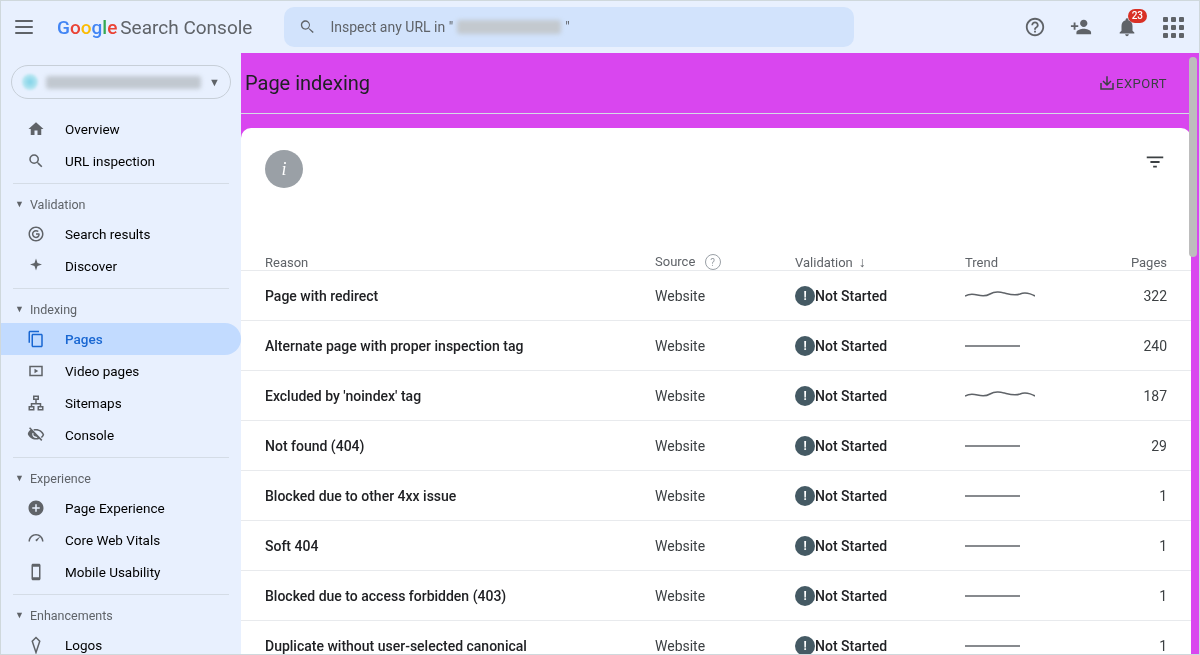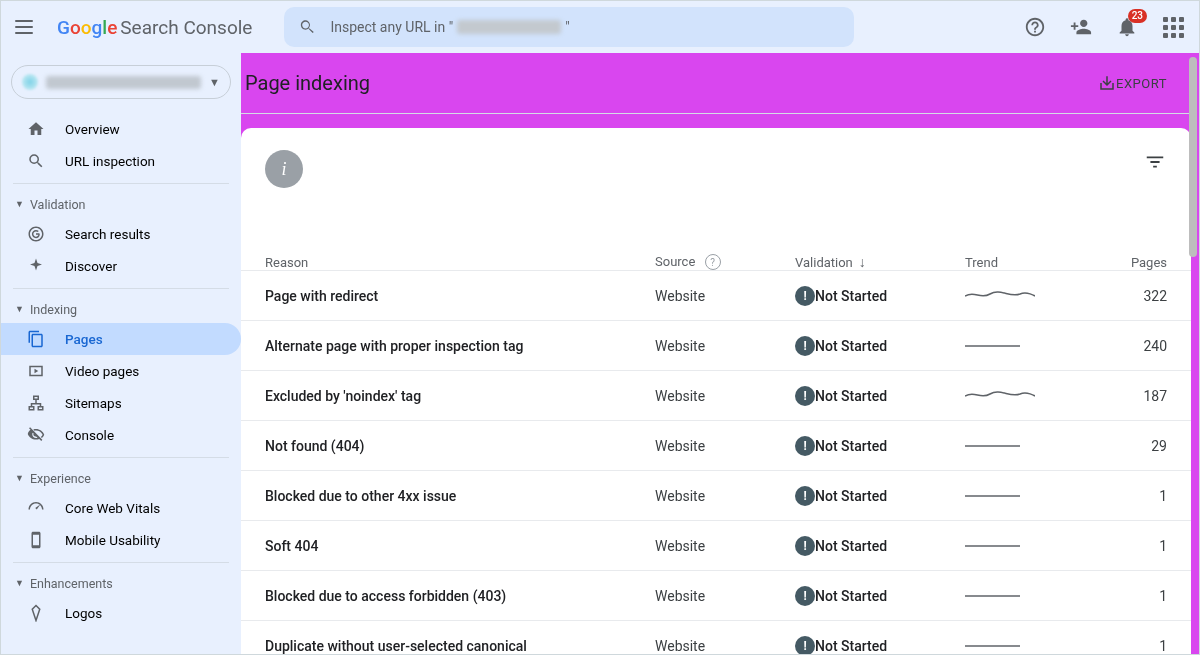--- a/index.html
+++ b/index.html
@@ -264,20 +264,26 @@
       <span>Console</span>
     </div>
     <div class="side-sep"></div>
 
     <div class="side-group">
         <span class="gtri">▼</span>
         <span>Experience</span>
       </div>
     <div class="side-item">
       <svg viewBox="0 0 24 24">
+          <path d="M12 2C6.48 2 2 6.48 2 12s4.48 10 10 10 10-4.48 10-10S17.52 2 12 2zm5 11h-4v4h-2v-4H7v-2h4V7h2v4h4v2z"></path>
+        </svg>
+      <span>Page Experience</span>
+    </div>
+    <div class="side-item">
+      <svg viewBox="0 0 24 24">
           <path d="M12 4C6.48 4 2 8.48 2 14h2c0-4.41 3.59-8 8-8s8 3.59 8 8h2c0-5.52-4.48-10-10-10zm1 10l5-7-7 5c.83.83 1.17 1.17 2 2z"></path>
         </svg>
       <span>Core Web Vitals</span>
     </div>
     <div class="side-item">
       <svg viewBox="0 0 24 24">
           <path d="M16 1H8C6.9 1 6 1.9 6 3v18c0 1.1.9 2 2 2h8c1.1 0 2-.9 2-2V3c0-1.1-.9-2-2-2zm0 18H8V5h8v14z"></path>
         </svg>
       <span>Mobile Usability</span>
     </div>

